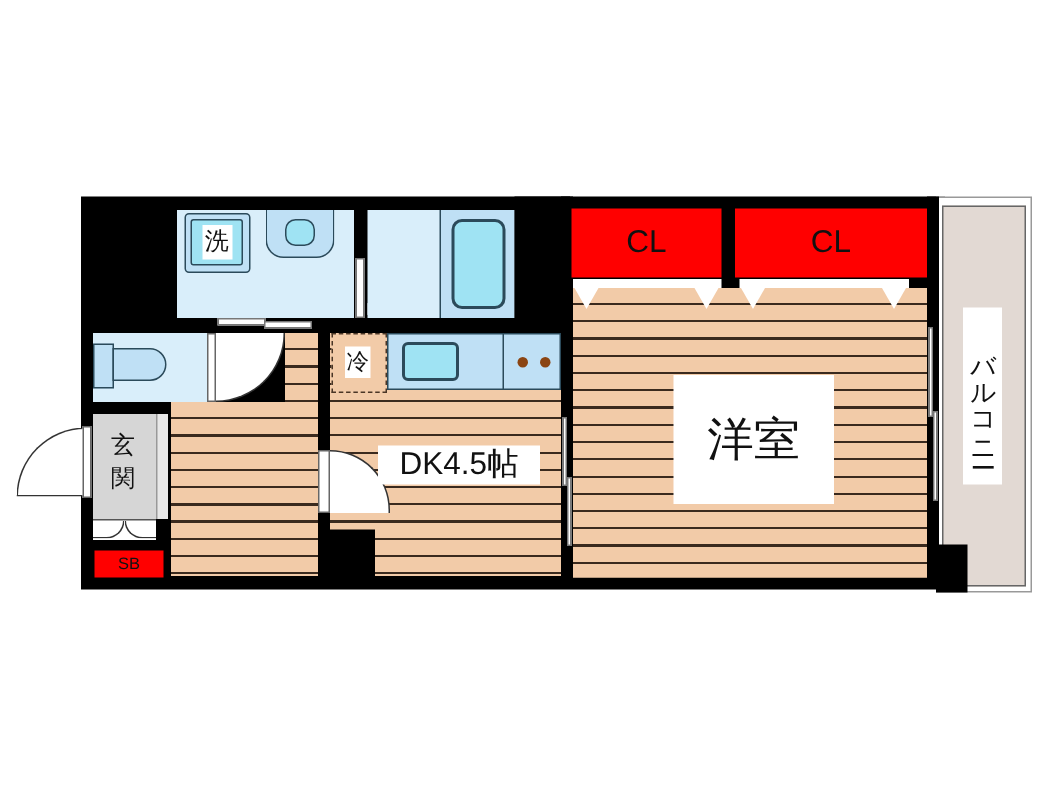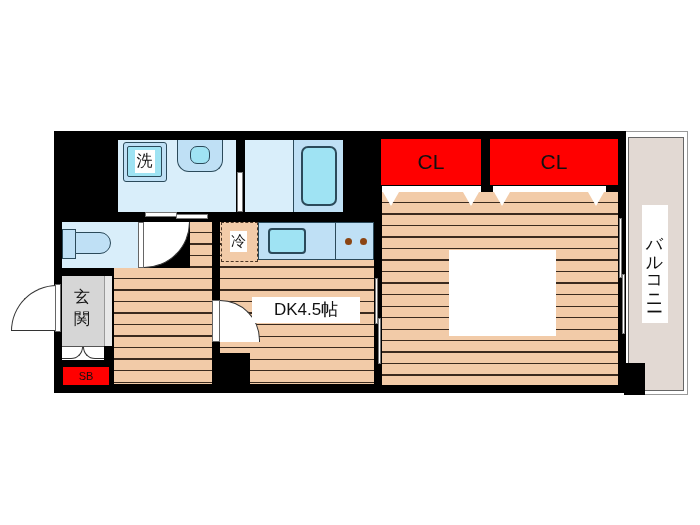--- a/index.html
+++ b/index.html
@@ -82,28 +82,29 @@
   <div class="abs" style="left:258px;top:222px;width:116px;height:38px;background:#bfe0f5;border:1px solid #2b4a5a;"></div>
   <div class="abs tub" style="left:268px;top:228px;width:38px;height:26px;border-radius:4px;"></div>
   <div class="abs" style="left:335px;top:222px;width:1px;height:38px;background:#2b4a5a;"></div>
   <div class="abs" style="left:345px;top:238px;width:7px;height:7px;background:#8b4513;border-radius:50%;"></div>
   <div class="abs" style="left:360px;top:238px;width:7px;height:7px;background:#8b4513;border-radius:50%;"></div>
 
   <div class="abs wall" style="left:212px;top:218px;width:8px;height:166px;"></div>
   <div class="abs" style="left:212px;top:300px;width:8px;height:42px;background:#fff;border:1px solid #666;"></div>
   <div class="abs" style="left:220px;top:300px;width:40px;height:42px;background:#fff;border:1px solid #333;border-left:none;border-bottom:none;border-radius:0 42px 0 0;"></div>
   <div class="abs wall" style="left:220px;top:353px;width:30px;height:32px;"></div>
-  <div class="abs label" style="left:252px;top:297px;width:108px;height:26px;font-size:17px;line-height:26px;font-family:'Liberation Sans', sans-serif;">DK4.5帖</div>
+  <div class="abs label" style="left:252px;top:297px;width:108px;height:26px;font-size:21px;line-height:26px;font-family:'Liberation Sans', sans-serif;">DK4.5帖</div>
 
   <div class="abs wall" style="left:374px;top:131px;width:8px;height:254px;"></div>
   <div class="abs slide" style="left:375px;top:278px;width:3px;height:46px;"></div>
   <div class="abs slide" style="left:378px;top:318px;width:3px;height:46px;"></div>
 
   <div class="abs floor" style="left:382px;top:192px;width:236px;height:193px;"></div>
   <div class="abs label" style="left:449px;top:250px;width:107px;height:86px;font-size:31px;line-height:40px;font-family:'Liberation Sans', sans-serif;display:flex;flex-direction:column;justify-content:center;">
+    <div>洋室</div>
   </div>
 
   <div class="abs closet" style="left:381px;top:139px;width:100px;height:46px;">CL</div>
   <div class="abs closet" style="left:490px;top:139px;width:128px;height:46px;">CL</div>
   <div class="abs" style="left:382px;top:186px;width:99px;height:6px;background:#fff;"></div>
   <div class="abs" style="left:493px;top:186px;width:113px;height:6px;background:#fff;"></div>
   <div class="abs tri" style="left:383px;top:192px;"></div>
   <div class="abs tri" style="left:463px;top:192px;"></div>
   <div class="abs tri" style="left:494px;top:192px;"></div>
   <div class="abs tri" style="left:588px;top:192px;"></div>

